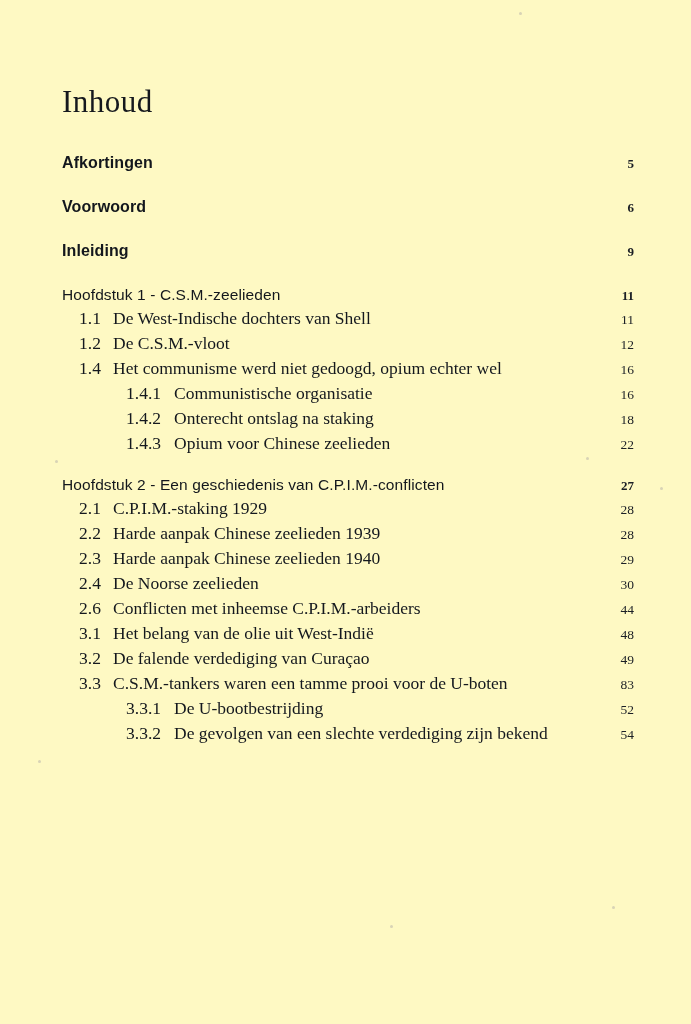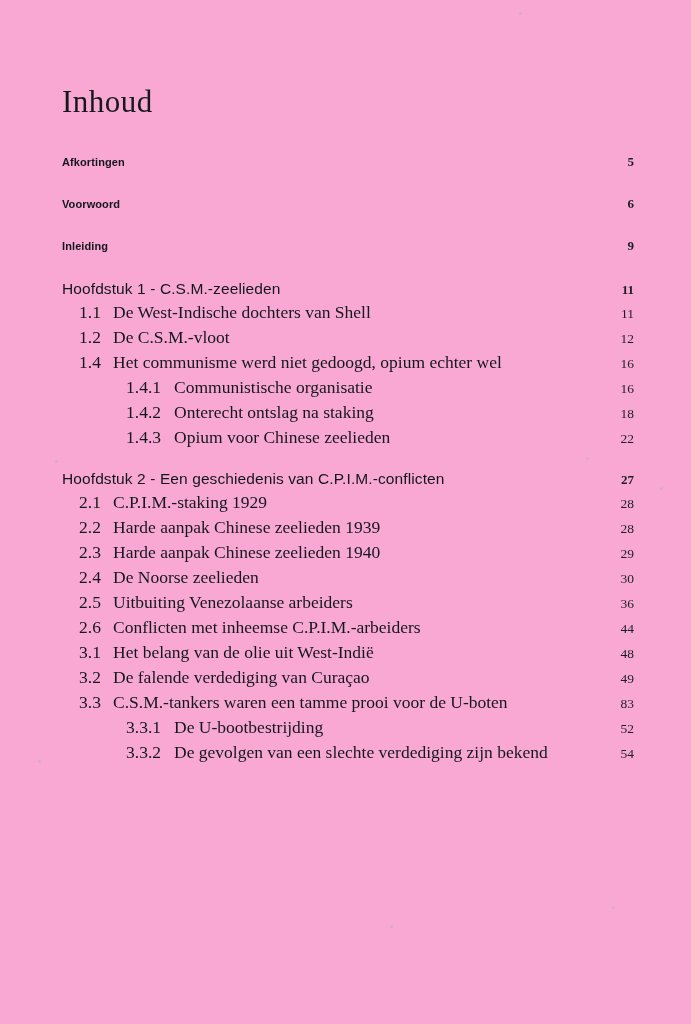--- a/index.html
+++ b/index.html
@@ -11,21 +11,21 @@
     height: 1024px;
     background: #ffffff;
     font-family: "Liberation Serif", serif;
     color: #12161c;
     position: relative;
     overflow: hidden;
   }
   .page {
     position: absolute;
     inset: 0;
-    background: #f9a8d4;
+    background: #fef9c3;
   }
   
   .speck {
     position: absolute;
     background: #b9b4ab;
     border-radius: 50%;
     opacity: .55;
   }
   .content {
     position: absolute;
@@ -62,21 +62,21 @@
   }
 
   
   .lvl-front {
     margin-top: 0;
     margin-bottom: 26px;
   }
   .lvl-front .label {
     font-family: "Liberation Sans", sans-serif;
     font-weight: bold;
-    font-size: 11px;
+    font-size: 16px;
     color: #13171d;
     letter-spacing: .1px;
   }
   .lvl-front .page-no {
     font-size: 13px;
     font-weight: bold;
     padding-right: 8px;
   }
 
   .lvl-chapter {
@@ -205,24 +205,20 @@
       </div>
       <div class="row lvl-section">
         <span class="label"><span class="num">2.3</span><span>Harde aanpak Chinese zeelieden 1940</span></span>
         <span class="page-no">29</span>
       </div>
       <div class="row lvl-section">
         <span class="label"><span class="num">2.4</span><span>De Noorse zeelieden</span></span>
         <span class="page-no">30</span>
       </div>
       <div class="row lvl-section">
-        <span class="label"><span class="num">2.5</span><span>Uitbuiting Venezolaanse arbeiders</span></span>
-        <span class="page-no">36</span>
-      </div>
-      <div class="row lvl-section">
         <span class="label"><span class="num">2.6</span><span>Conflicten met inheemse C.P.I.M.-arbeiders</span></span>
         <span class="page-no">44</span>
       </div>
 
       <div class="row lvl-section">
         <span class="label"><span class="num">3.1</span><span>Het belang van de olie uit West-Indië</span></span>
         <span class="page-no">48</span>
       </div>
       <div class="row lvl-section">
         <span class="label"><span class="num">3.2</span><span>De falende verdediging van Curaçao</span></span>

